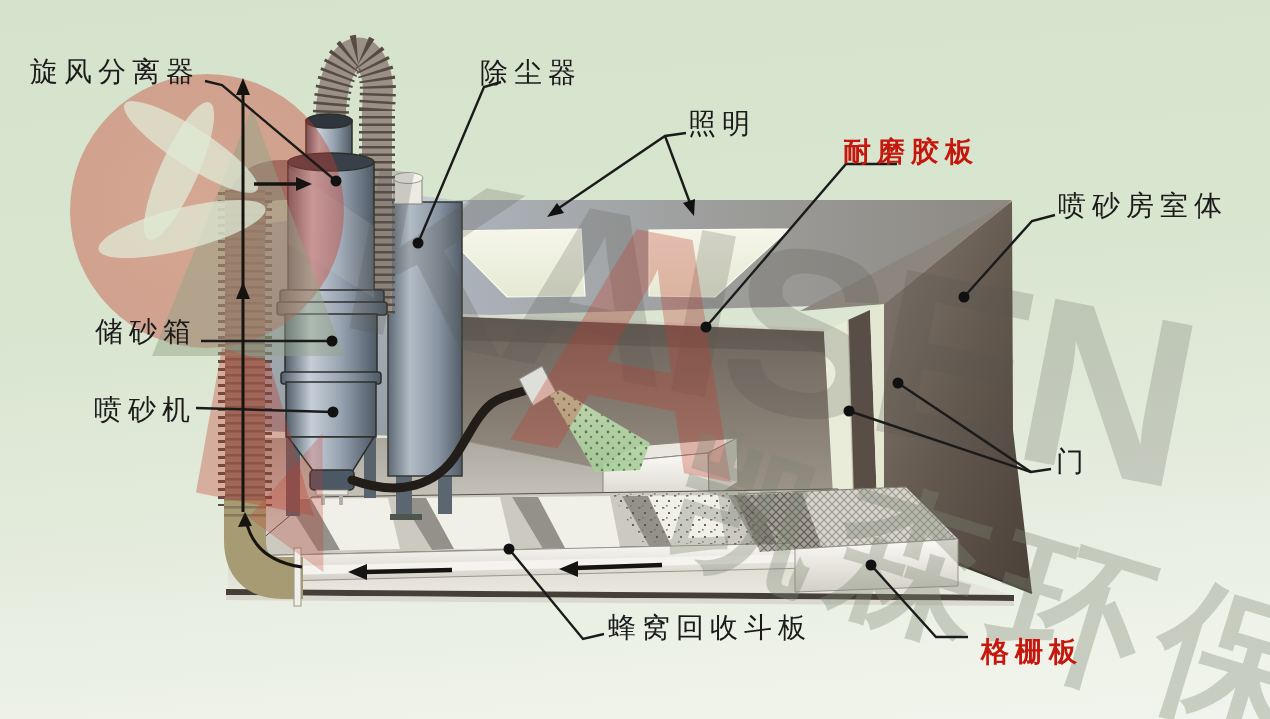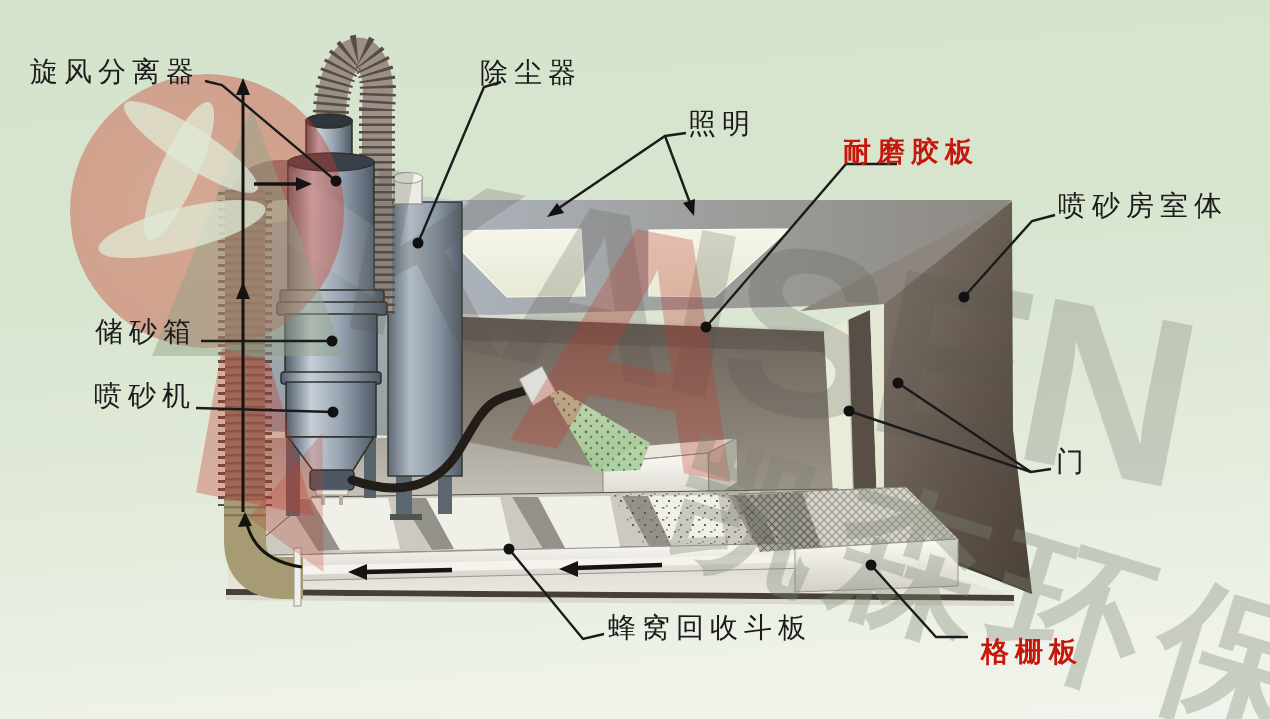--- a/index.html
+++ b/index.html
@@ -278,18 +278,18 @@
         <polygon points="559,569 578,561 578,577" stroke="none"></polygon>
     </g>
   </svg>
 
   <div class="lbl" style="left:30px;top:56px">旋风分离器</div>
   <div class="lbl" style="left:480px;top:57px">除尘器</div>
   <div class="lbl" style="left:688px;top:108px">照明</div>
   <div class="lbl red" style="left:836px;top:136px">耐磨胶板</div>
   <div class="lbl" style="left:1058px;top:190px">喷砂房室体</div>
   <div class="lbl" style="left:95px;top:316px">储砂箱</div>
-  <div class="lbl" style="left:94px;top:380px">喷砂机</div>
+  <div class="lbl" style="left:94px;top:394px">喷砂机</div>
   <div class="lbl" style="left:1056px;top:446px">门</div>
   <div class="lbl" style="left:608px;top:612px">蜂窝回收斗板</div>
   <div class="lbl red" style="left:974px;top:636px">格栅板</div>
 
 </div>
 
 </body></html>

